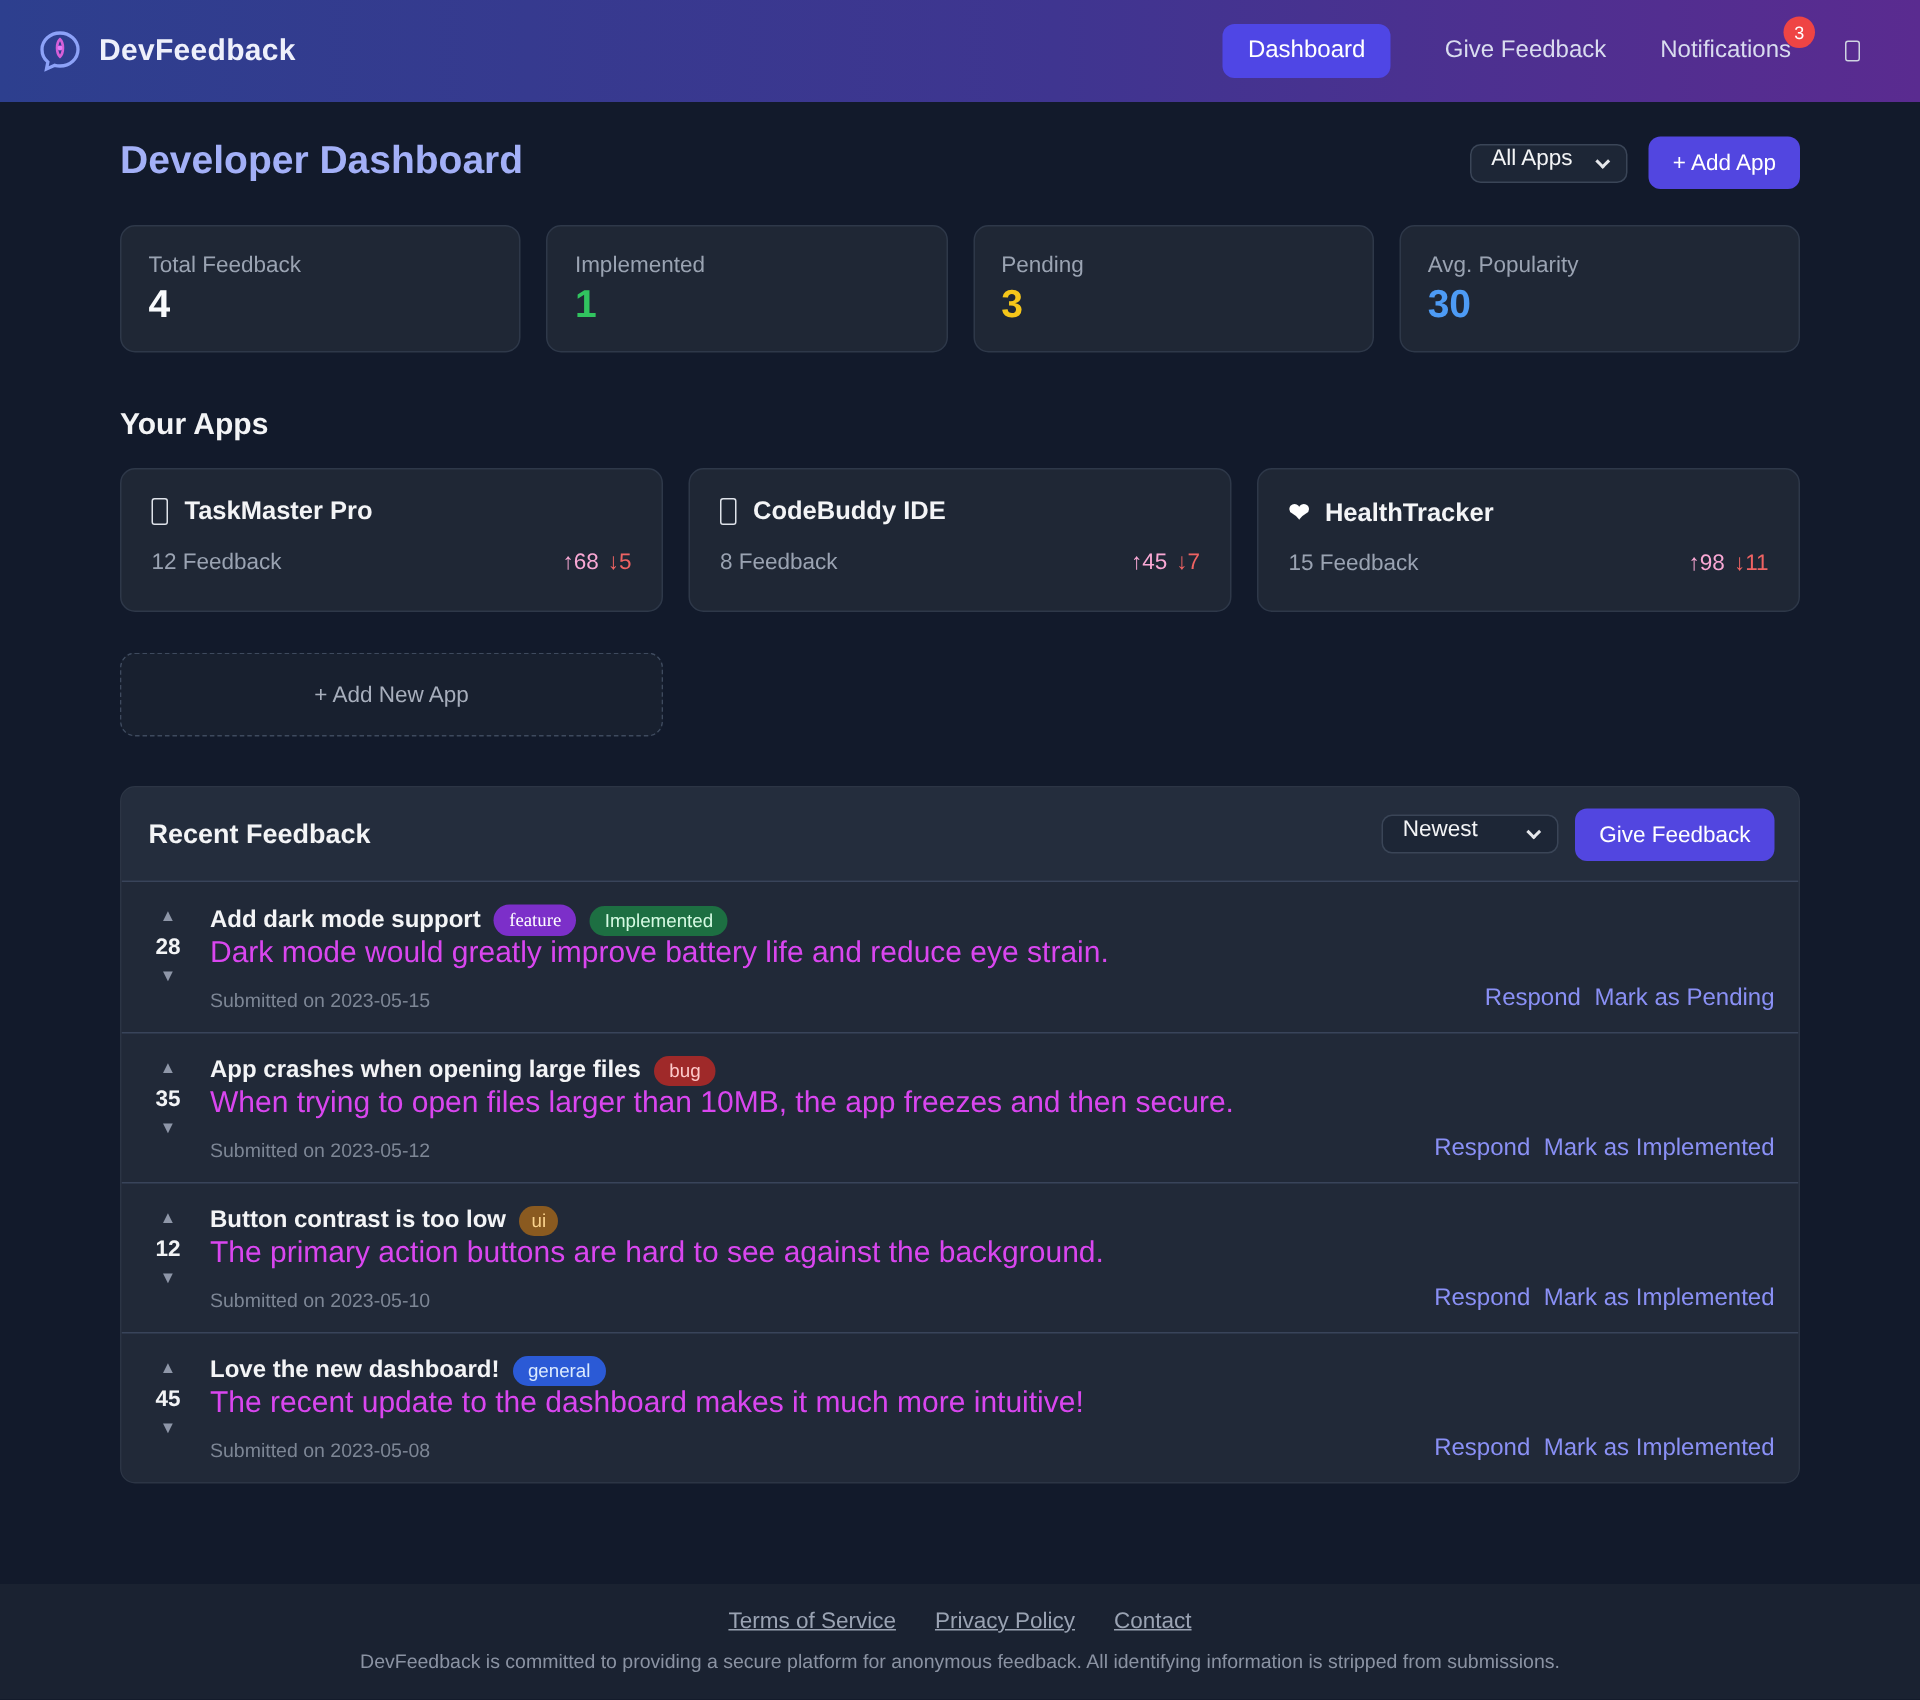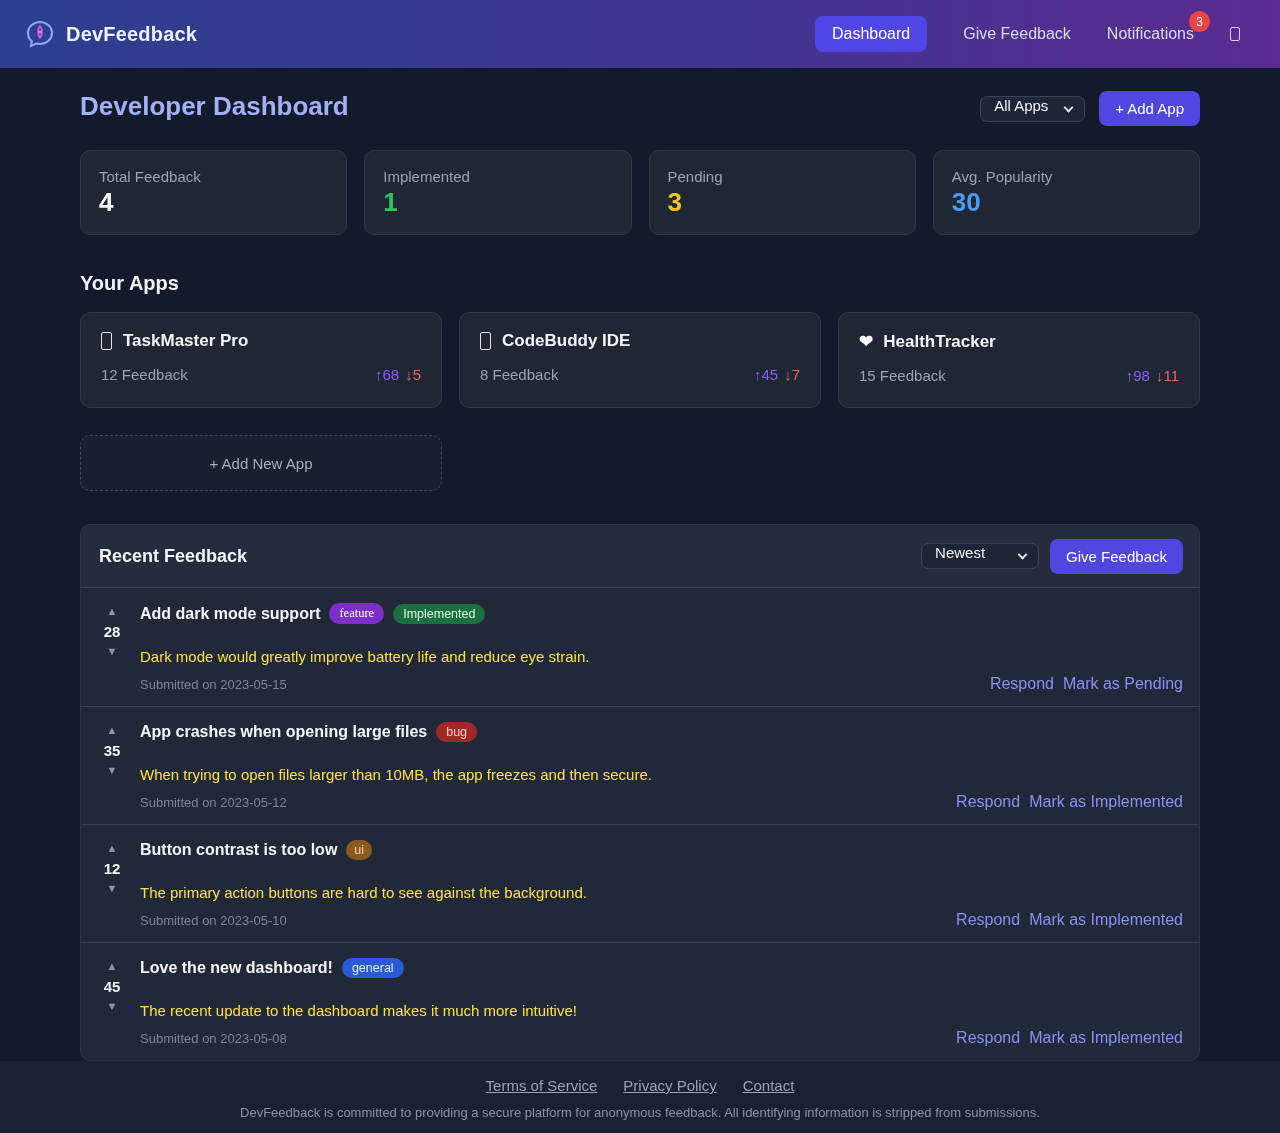--- a/index.html
+++ b/index.html
@@ -76,21 +76,21 @@
   .apps { margin-top:17px; display:grid; grid-template-columns:repeat(3,1fr); gap:17px; }
   .app-card {
     background:#1f2735; border:1px solid #2e3849; border-radius:10px;
     padding:18px 20px; height:96px; cursor:pointer;
   }
   .app-name { font-size:17px; font-weight:bold; color:#f3f4f6; display:flex; align-items:center; gap:7px; }
   .heart { color:#fff; font-size:17px; margin-right:3px; }
   .app-meta { margin-top:15px; display:flex; align-items:center; justify-content:space-between; }
   .app-count { font-size:15px; color:#9aa3b2; }
   .votes { font-size:15px; }
-  .up { color:#8b5cf6; } .down { color:#ef6363; margin-left:6px; }
+  .up { color:#f9a8d4; } .down { color:#ef6363; margin-left:6px; }
 
   .add-new {
     margin-top:27px; width:calc((100% - 34px)/3); height:56px;
     border:1.5px dashed #3e4a5e; border-radius:10px; background:#18202f;
     display:flex; align-items:center; justify-content:center;
     color:#a7aebc; font-size:15px; cursor:pointer;
   }
 
   
   .recent { margin-top:33px; background:#222b3a; border:1px solid #2c3545; border-radius:10px; overflow:hidden; }
@@ -107,21 +107,21 @@
   .vote-count { font-size:15px; font-weight:bold; color:#f3f4f6; line-height:1.4; }
   .feed-main { flex:1; }
   .feed-title-line { display:flex; align-items:center; gap:9px; }
   .feed-title { font-size:16px; font-weight:bold; color:#f3f4f6; }
   .tag { font-size:12.5px; padding:3px 10px; border-radius:999px; }
   .tag-feature { background:#7c2fc9; color:#ffffff;font-family:Liberation Serif, serif; }
   .tag-implemented { background:#1d6f42; color:#d6fae3; }
   .tag-bug { background:#9f2929; color:#fecaca; }
   .tag-ui { background:#8a5a20; color:#fbd38d; padding:3px 8px; }
   .tag-general { background:#2b5ad6; color:#dbeafe; }
-  .feed-desc { margin-top:24px; font-size:15px; color:#fde047; }
+  .feed-desc { margin-top:0; font-size:20px; color:#d946ef; }
   .feed-bottom { margin-top:10px; display:flex; align-items:center; justify-content:space-between; }
   .feed-date { font-size:13px; color:#7d8695; }
   .feed-actions { display:flex; gap:9px; }
   .action-link { font-size:16px; color:#8a90f5; cursor:pointer; }
 
   
   .footer { flex:0 0 77px; background:#1a2231; text-align:center; padding-top:16px; }
   .footer-links { display:flex; justify-content:center; gap:26px; }
   .footer-link { font-size:15px; color:#9aa3b3; cursor:pointer;text-decoration:underline; }
   .footer-note { margin-top:11px; font-size:13px; color:#8b93a3; }

